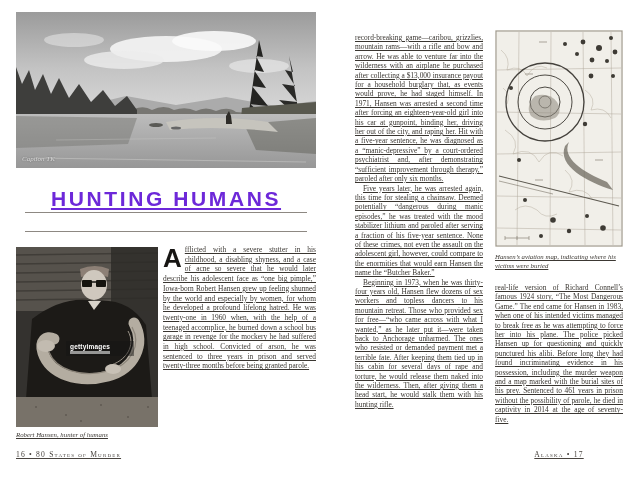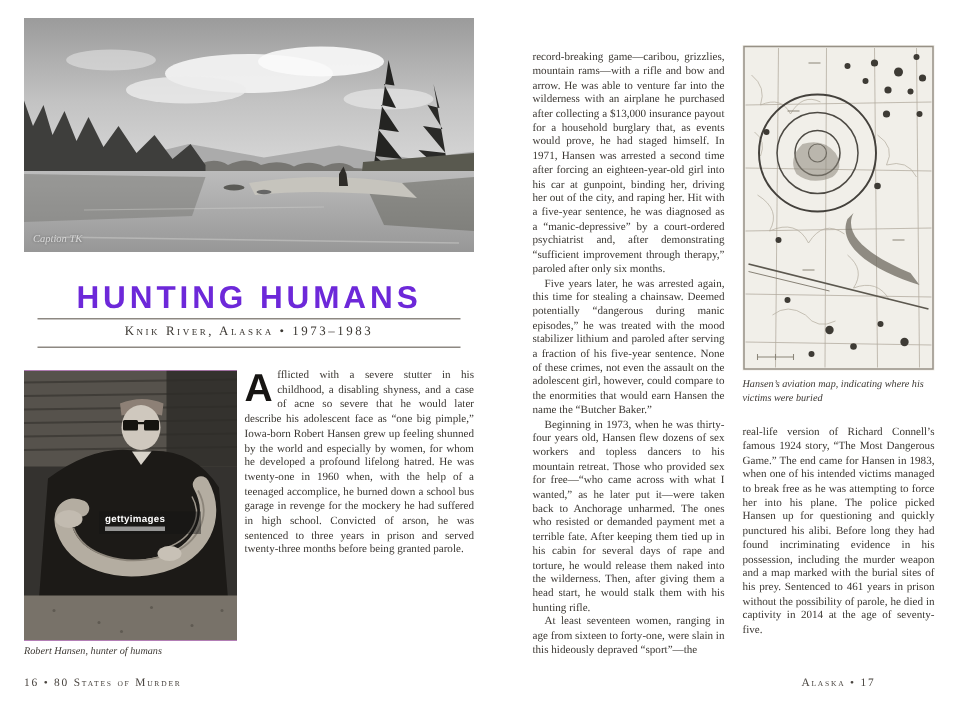--- a/index.html
+++ b/index.html
@@ -1,21 +1,21 @@
 <!DOCTYPE html>
 <html><head>
 <meta charset="utf-8">
 <style>
   * { margin:0; padding:0; box-sizing:border-box; }
   html,body { width:640px; height:480px; }
   body {
     position:relative; overflow:hidden; background:#ffffff;
     font-family:"Liberation Serif","DejaVu Serif",serif; color:#35312d;
   }
-  .abs { position:absolute; }
+  .abs { position:absolute;text-decoration:underline; }
 
   
   .photo { overflow:hidden; background:#a21caf; }
   .photo svg { display:block; }
   .photo-caption-overlay {
     position:absolute; left:6px; bottom:5px;
     font-style:italic; font-size:7px; color:#e3e3e3; opacity:.85;
     text-shadow:0 0 2px rgba(0,0,0,.5);
   }
   .watermark {
@@ -93,21 +93,20 @@
       <ellipse cx="160" cy="116" rx="5" ry="1.5" fill="#666"></ellipse>
       <path d="M210,104 l3,-5 2,5 1,8 -6,0 Z" fill="#2e2c28"></path>
       <path d="M20,146 L290,150" stroke="#cfcfcd" stroke-width="1" opacity=".5"></path>
       <path d="M40,128 L200,126" stroke="#d5d5d2" stroke-width=".7" opacity=".4"></path>
     </svg>
     <div class="photo-caption-overlay">Caption TK</div>
   </div>
 
   <div class="abs chapter-title" style="left:16px;top:187px;width:300px;">HUNTING HUMANS</div>
   <div class="abs rule" style="left:25px;top:212px;width:282px;"></div>
-  <div class="abs chapter-subtitle" style="left:16px;top:215px;width:300px;">Knik River, Alaska • 1973–1983</div>
   <div class="abs rule" style="left:25px;top:231px;width:282px;"></div>
 
   <div class="abs photo" style="left:16px;top:247px;width:142px;height:180px;">
     <svg width="142" height="180" viewBox="0 0 142 180" preserveAspectRatio="none">
       <rect width="142" height="180" fill="#34322f"></rect>
       <rect width="142" height="64" fill="#56524c"></rect>
       <g stroke="#403d38" stroke-width="1.4">
         <line x1="0" y1="8" x2="142" y2="6"></line>
           <line x1="0" y1="17" x2="142" y2="15"></line>
         <line x1="0" y1="26" x2="142" y2="24"></line>
@@ -151,21 +150,20 @@
 
   <div class="abs footer" style="left:16px;top:450px;">16 • 80 States of Murder</div>
 </div>
 
 <div class="abs" style="left:330px;top:0;width:310px;height:480px;">
 
   <div class="abs body-text col-right-text" style="left:25px;top:33px;width:128px;height:412px;">
     <p>record-breaking game—caribou, grizzlies, mountain rams—with a rifle and bow and arrow. He was able to venture far into the wilderness with an airplane he purchased after collecting a $13,000 insurance payout for a household burglary that, as events would prove, he had staged himself. In 1971, Hansen was arrested a second time after forcing an eighteen-year-old girl into his car at gunpoint, binding her, driving her out of the city, and raping her. Hit with a five-year sentence, he was diagnosed as a “manic-depressive” by a court-ordered psychiatrist and, after demonstrating “sufficient improvement through therapy,” paroled after only six months.</p>
     <p>Five years later, he was arrested again, this time for stealing a chainsaw. Deemed potentially “dangerous during manic episodes,” he was treated with the mood stabilizer lithium and paroled after serving a fraction of his five-year sentence. None of these crimes, not even the assault on the adolescent girl, however, could compare to the enormities that would earn Hansen the name the “Butcher Baker.”</p>
     <p>Beginning in 1973, when he was thirty-four years old, Hansen flew dozens of sex workers and topless dancers to his mountain retreat. Those who provided sex for free—“who came across with what I wanted,” as he later put it—were taken back to Anchorage unharmed. The ones who resisted or demanded payment met a terrible fate. After keeping them tied up in his cabin for several days of rape and torture, he would release them naked into the wilderness. Then, after giving them a head start, he would stalk them with his hunting rifle.</p>
-    <p>At least seventeen women, ranging in age from sixteen to forty-one, were slain in this hideously depraved “sport”—the</p>
   </div>
 
   <div class="abs photo" style="left:165px;top:30px;width:128px;height:217px;background:#f1efe9;">
     <svg width="128" height="217" viewBox="0 0 128 217" preserveAspectRatio="none">
       <rect width="128" height="217" fill="#f1efe9"></rect>
       <rect x="1" y="1" width="126" height="215" fill="none" stroke="#979186" stroke-width="1"></rect>
       <g stroke="#aaa294" stroke-width=".5" fill="none" opacity=".9">
         <line x1="24" y1="2" x2="22" y2="215"></line>
           <line x1="56" y1="2" x2="55" y2="215"></line>
         <line x1="88" y1="2" x2="90" y2="215"></line>

